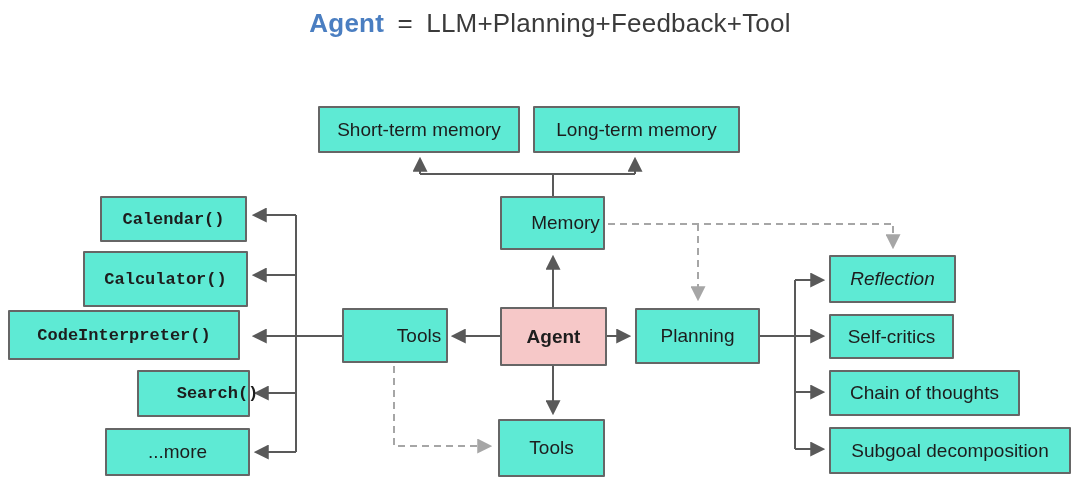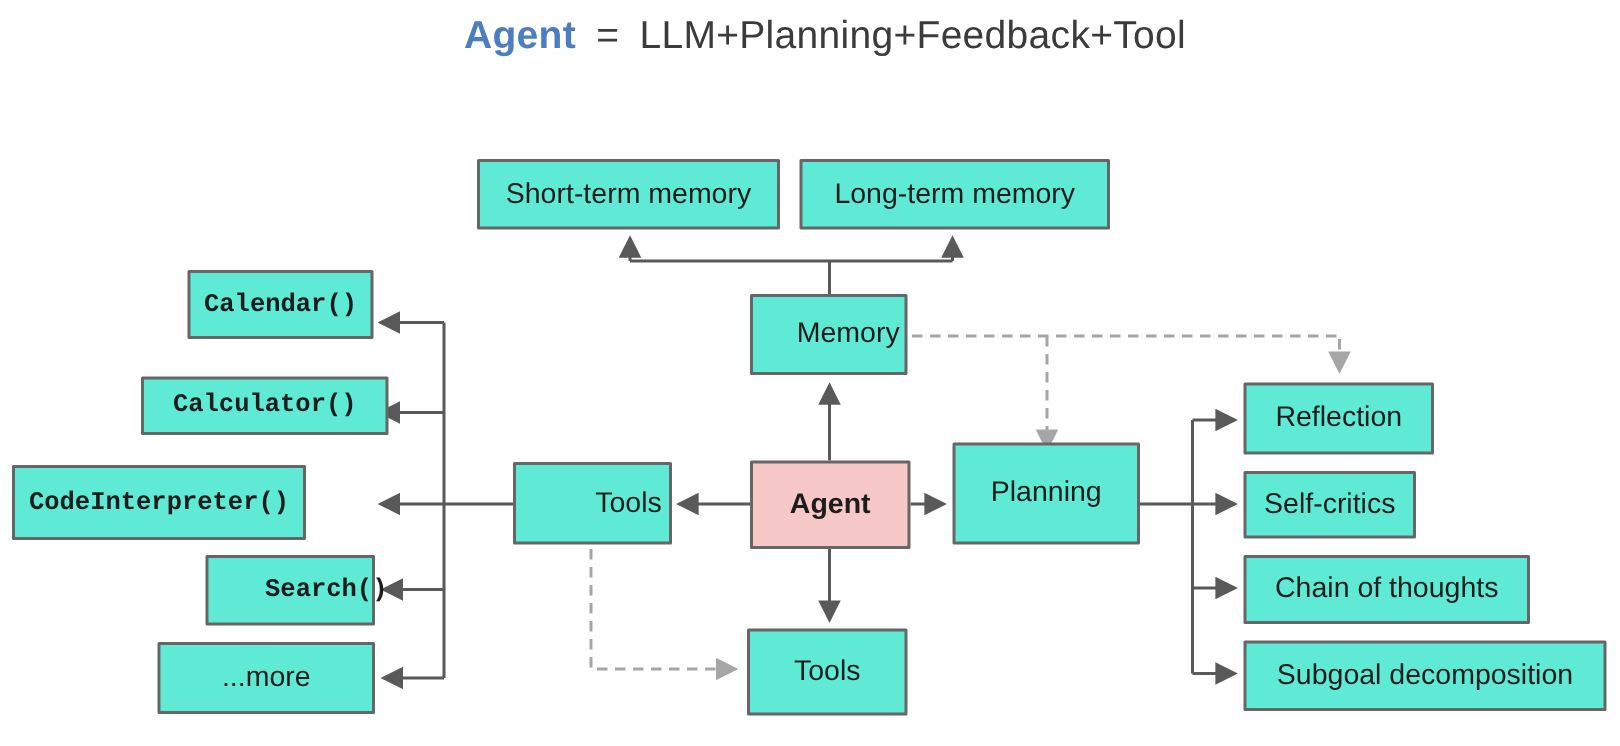--- a/index.html
+++ b/index.html
@@ -87,27 +87,27 @@
     <path class="dashed" d="M698,224 V299" marker-end="url(#arrd)"></path>
     <path class="dashed" d="M893,226 V247" marker-end="url(#arrd)"></path>
     <path class="dashed" d="M394,366 V446 H490" marker-end="url(#arrd)"></path>
   </svg>
 
   <div class="node" style="left:318px;top:106px;width:202px;height:47px;">Short-term memory</div>
   <div class="node" style="left:533px;top:106px;width:207px;height:47px;">Long-term memory</div>
   <div class="node" style="left:500px;top:196px;width:105px;height:54px;padding-left:26px;">Memory</div>
   <div class="node node-agent" style="left:500px;top:307px;width:107px;height:59px;">Agent</div>
   <div class="node" style="left:342px;top:308px;width:106px;height:55px;padding-left:48px;">Tools</div>
-  <div class="node" style="left:635px;top:295px;width:125px;height:68px;">Planning</div>
+  <div class="node" style="left:635px;top:308px;width:125px;height:56px;">Planning</div>
   <div class="node" style="left:498px;top:419px;width:107px;height:58px;">Tools</div>
 
-  <div class="node node-mono" style="left:100px;top:180px;width:124px;height:46px;margin-left:25px;">Calendar()</div>
-  <div class="node node-mono" style="left:83px;top:251px;width:165px;height:39px;margin-left:11px;">Calculator()</div>
-  <div class="node node-mono" style="left:8px;top:310px;width:196px;height:50px;">CodeInterpreter()</div>
+  <div class="node node-mono" style="left:100px;top:196px;width:147px;height:46px;">Calendar()</div>
+  <div class="node node-mono" style="left:83px;top:251px;width:165px;height:56px;">Calculator()</div>
+  <div class="node node-mono" style="left:8px;top:310px;width:232px;height:50px;">CodeInterpreter()</div>
   <div class="node node-mono" style="left:137px;top:370px;width:113px;height:47px;padding-left:48px;">Search()</div>
   <div class="node" style="left:105px;top:428px;width:145px;height:48px;">...more</div>
 
-  <div class="node" style="left:829px;top:255px;width:127px;height:48px;">Reflection</div>
-  <div class="node" style="left:829px;top:314px;width:115px;height:45px;">Self-critics</div>
+  <div class="node" style="left:829px;top:255px;width:127px;height:48px;font-style:italic;">Reflection</div>
+  <div class="node" style="left:829px;top:314px;width:125px;height:45px;">Self-critics</div>
   <div class="node" style="left:829px;top:370px;width:191px;height:46px;">Chain of thoughts</div>
   <div class="node" style="left:829px;top:427px;width:242px;height:47px;">Subgoal decomposition</div>
 
 </div>
 
 </body></html>

